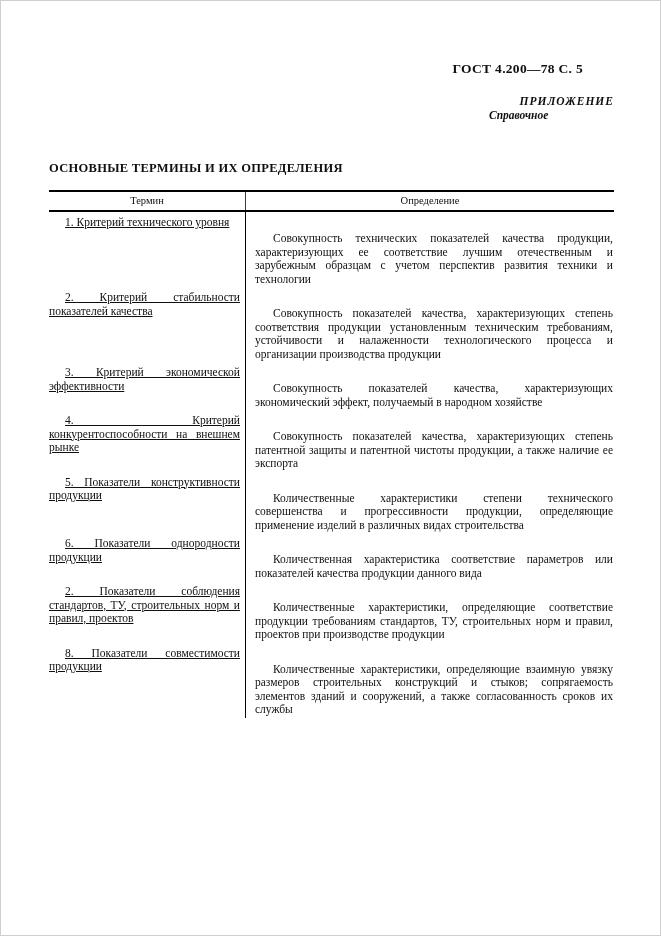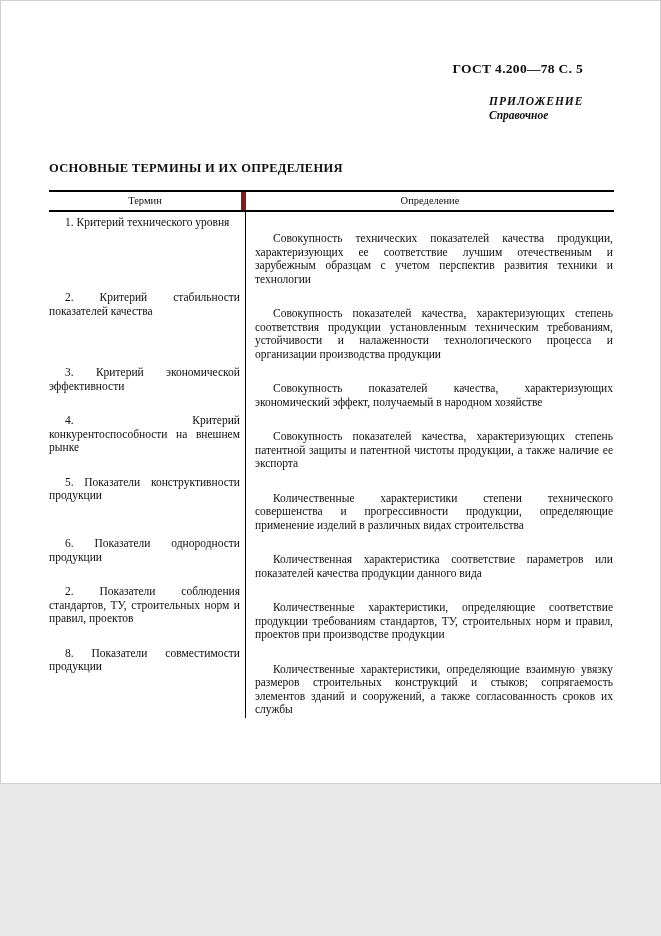--- a/index.html
+++ b/index.html
@@ -1,19 +1,19 @@
 <!DOCTYPE html>
 <html lang="ru"><head>
 <meta charset="utf-8">
 <style>
   * { margin: 0; padding: 0; box-sizing: border-box; }
   html, body { background: #e9e9e9; }
   .page {
     width: 661px;
-    height: 784px;
+    height: 936px;
     margin: 0 auto;
     background: #ffffff;
     border: 1px solid #cfcfcf;
     font-family: "Liberation Serif", "DejaVu Serif", serif;
     color: #101010;
     position: relative;
     overflow: hidden;
   }
   .content {
     padding: 60px 46px 0 48px;
@@ -29,20 +29,21 @@
     margin-top: 17px;
     margin-left: 440px;
     font-style: italic;
     font-size: 11.5px;
     line-height: 14px;
   }
   .appendix-label {
     font-weight: bold;
     letter-spacing: 1px;
     display: block;
+    text-align: right;
   }
   .appendix-type {
     display: block;
     font-weight: bold;
   }
   .page-title {
     margin-top: 39px;
     font-weight: bold;
     font-size: 12.5px;
     letter-spacing: 0.3px;
@@ -54,34 +55,35 @@
   .thead {
     display: grid;
     grid-template-columns: 197px 1fr;
     border-bottom: 2px solid #000;
   }
   .th {
     text-align: center;
     font-size: 10.5px;
     padding: 3px 2px 4px;
   }
-  .th-term { border-right: 5px solid #7f1d1d; }
+  .th-term { border-right: 1px solid #7f1d1d; }
   .trow {
     display: grid;
     grid-template-columns: 197px 1fr;
   }
   .cell {
     font-size: 11.5px;
     line-height: 13.5px;
   }
   .cell-term {
     border-right: 1px solid #000;
     padding: 4px 5px 1px 0;
     text-align: justify;
     text-indent: 16px;
+    text-decoration: underline;
   }
   .cell-def {
     padding: 20px 1px 1px 9px;
     text-align: justify;
     text-indent: 18px;
   }
 </style>
 </head>
 <body>
 

